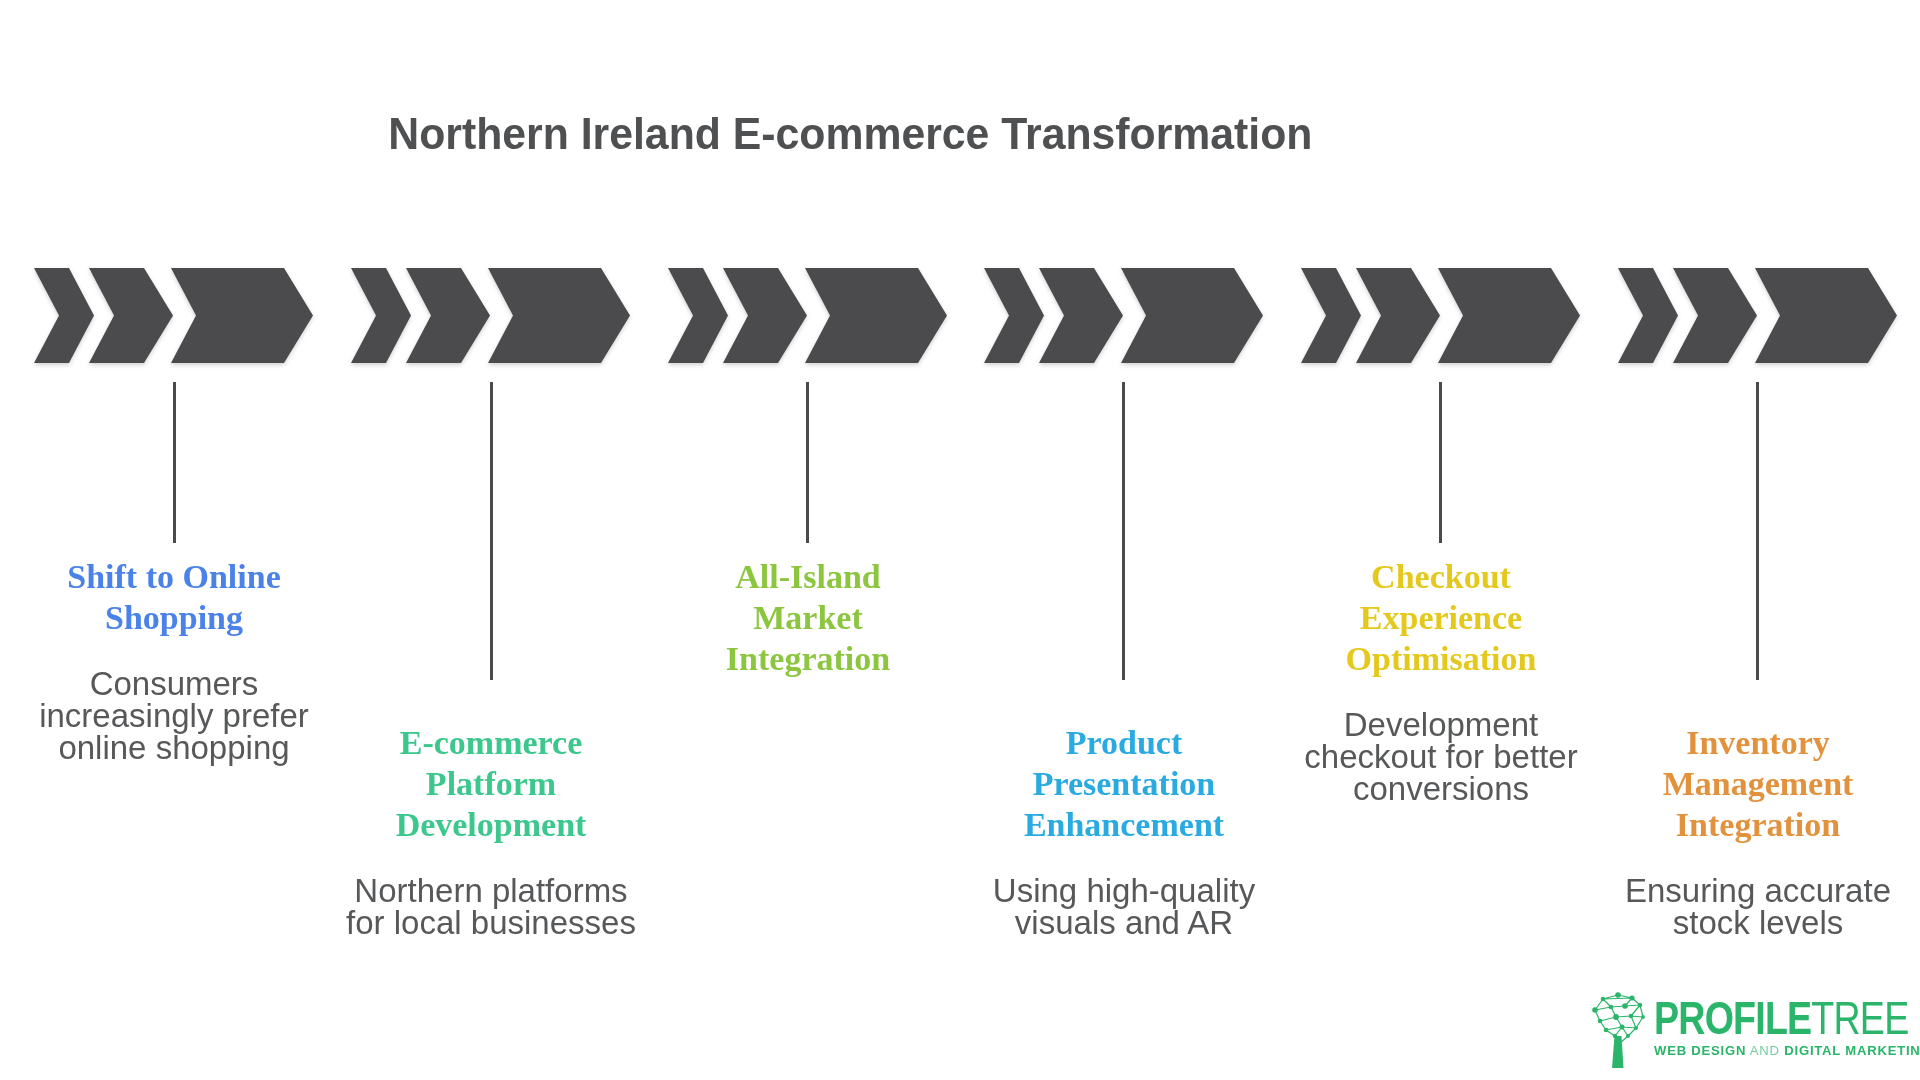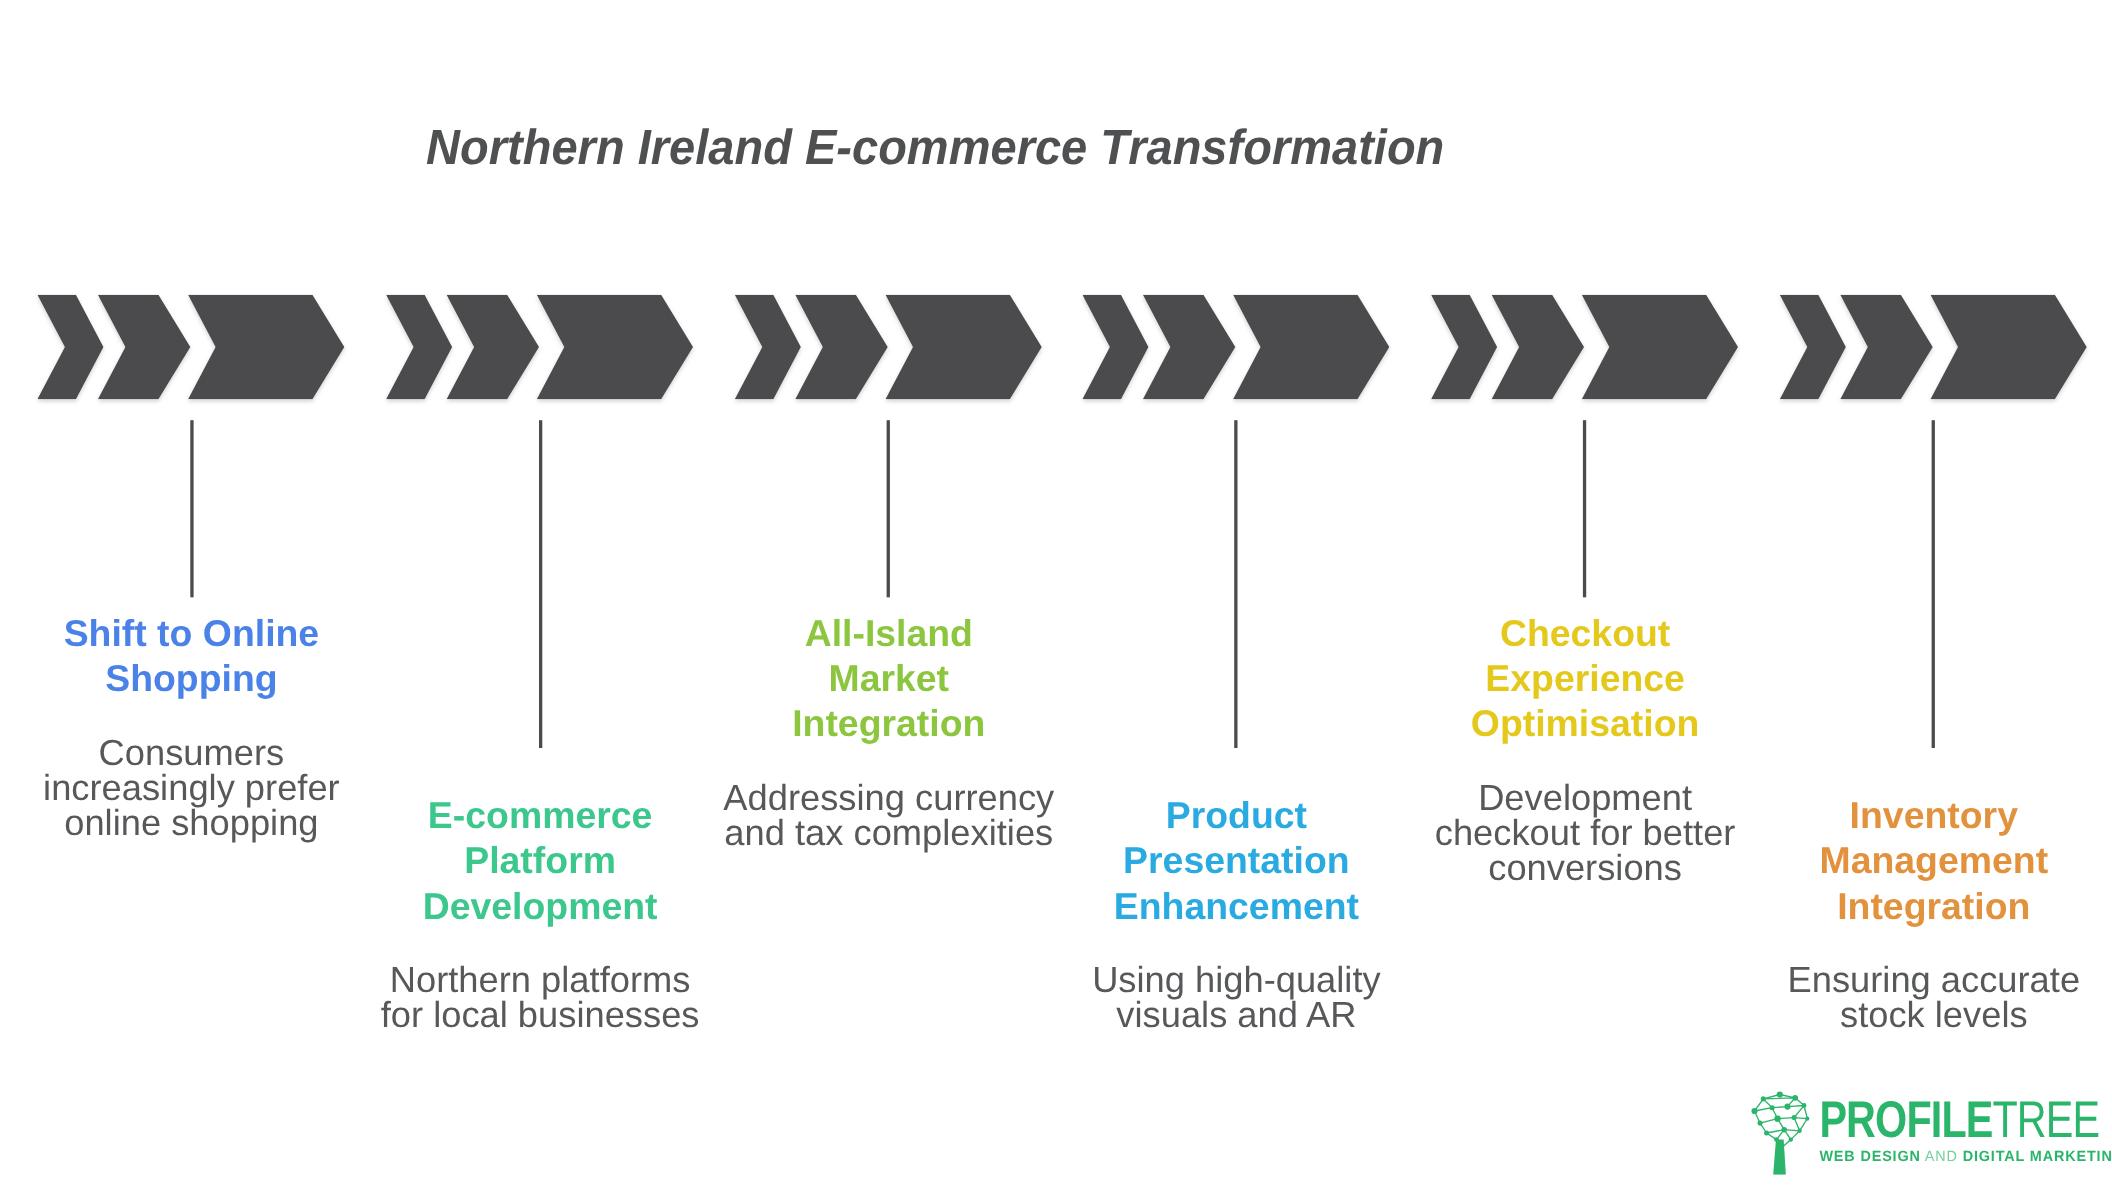--- a/index.html
+++ b/index.html
@@ -11,21 +11,20 @@
     overflow: hidden;
   }
 
   
   .title {
     position: absolute;
     top: 108px;
     left: 0;
     width: 1700px;
     text-align: center;
-    font-style: italic;
   }
   .title-inner {
     display: inline-block;
     font-size: 45px;
     font-weight: bold;
     color: #4f5052;
     transform: scaleX(0.95);
     letter-spacing: 0px;
     white-space: pre-line;
   }
@@ -77,20 +76,21 @@
   .stage-text.g4 { left: 964px; }
   .stage-text.g5 { left: 1281px; }
   .stage-text.g6 { left: 1598px; }
 
   .stage-heading {
     font-size: 34px;
     font-weight: bold;
     line-height: 41px;
     margin: 0 0 30px 0;
     white-space: pre-line;
+    font-family: Liberation Serif, serif;
   }
   .stage-desc {
     font-size: 33px;
     line-height: 32px;
     color: #57585a;
     white-space: pre-line;
   }
 
   
   .logo {
@@ -167,22 +167,20 @@
     <polygon fill="currentColor" points="0,0 35,0 60,47.5 35,95 0,95 25,47.5"></polygon>
     <polygon fill="currentColor" points="55,0 110,0 139,47.5 110,95 55,95 80,47.5"></polygon>
     <polygon fill="currentColor" points="137,0 250,0 279,47.5 250,95 137,95 162,47.5"></polygon>
   </svg>
 </div>
 <div class="vline odd g3"></div>
 <div class="stage-text odd g3">
   <h2 class="stage-heading" style="color: rgb(140, 198, 63);">All-Island
 Market
 Integration</h2>
-  <p class="stage-desc">Addressing currency
-and tax complexities</p>
 </div>
 
 <div class="arrows g4">
   <svg viewBox="0 0 280 95">
     <polygon fill="currentColor" points="0,0 35,0 60,47.5 35,95 0,95 25,47.5"></polygon>
     <polygon fill="currentColor" points="55,0 110,0 139,47.5 110,95 55,95 80,47.5"></polygon>
     <polygon fill="currentColor" points="137,0 250,0 279,47.5 250,95 137,95 162,47.5"></polygon>
   </svg>
 </div>
 <div class="vline even g4"></div>

